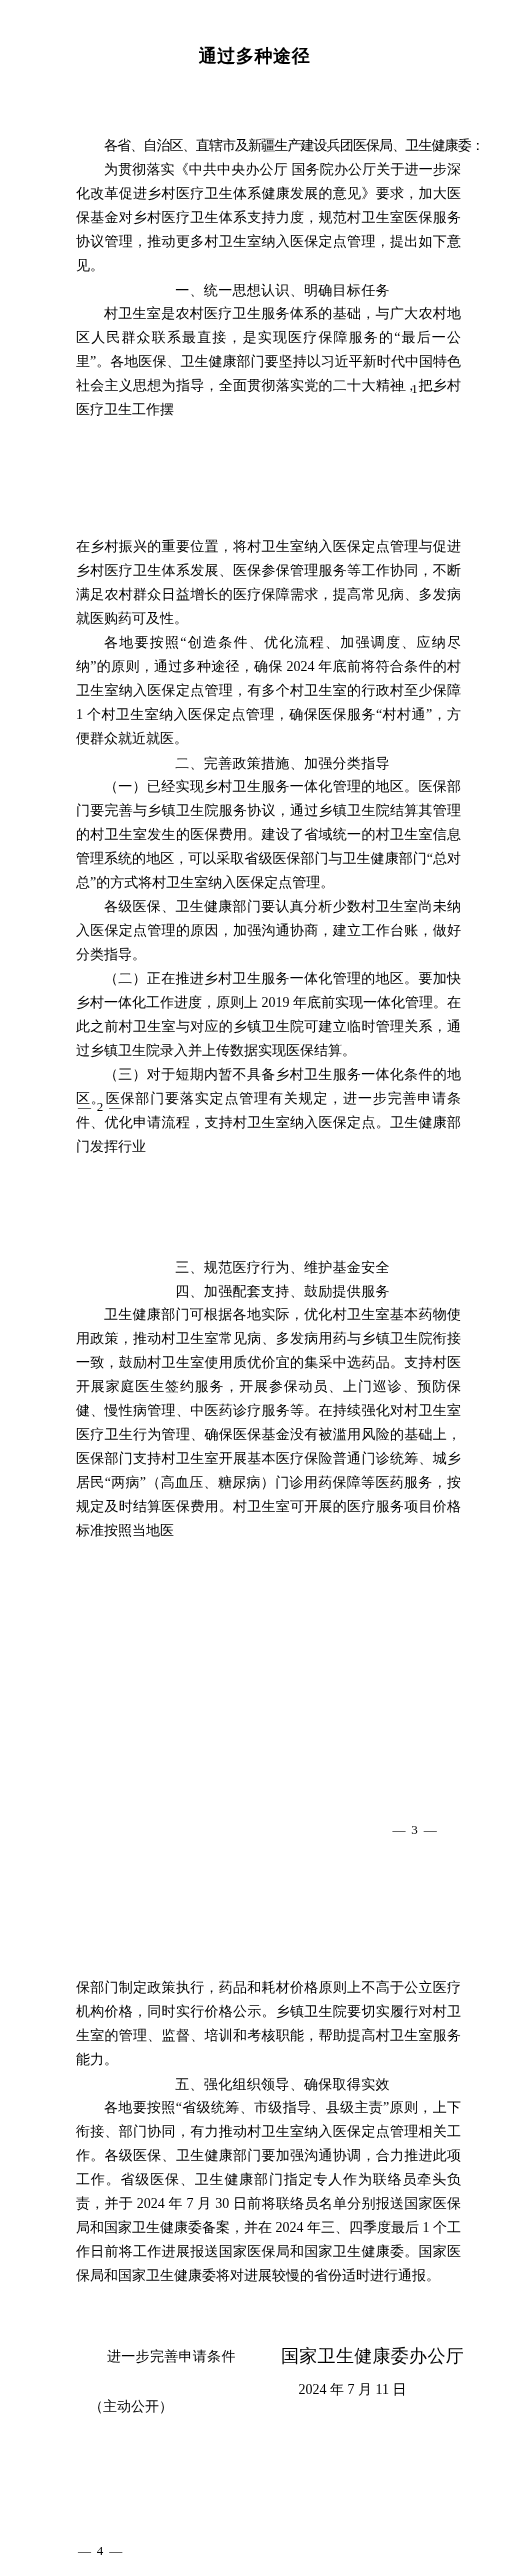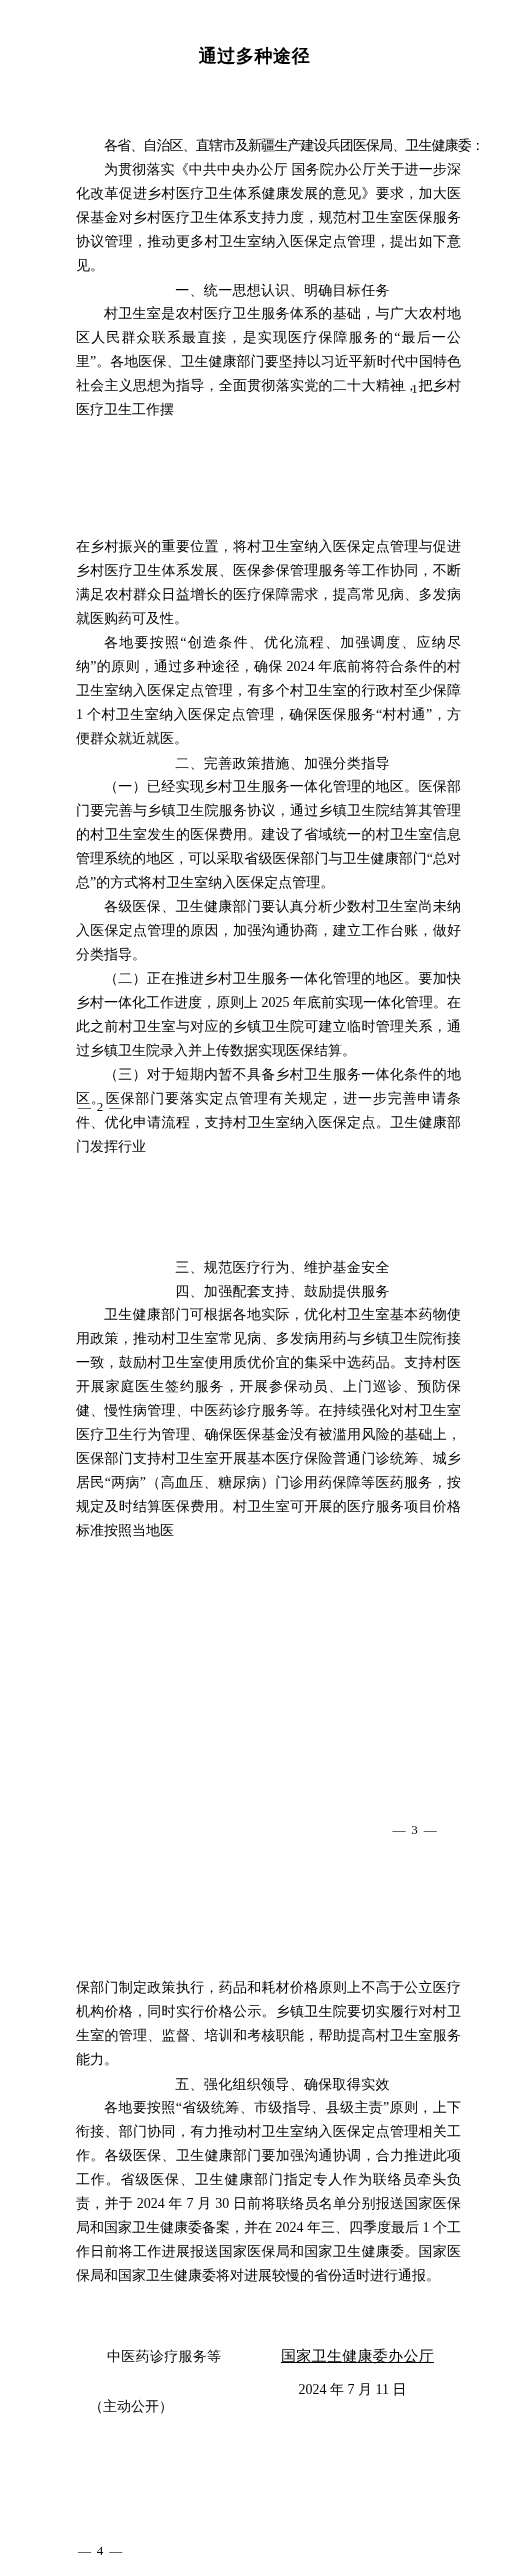--- a/index.html
+++ b/index.html
@@ -84,24 +84,23 @@
     left: 107px; top: 2347px;
     font-size: 14px; line-height: 19px;
     letter-spacing: 0.3px;
     white-space: nowrap;
   }
   .sig-org-right {
     position: absolute;
     left: 281px; top: 2347px;
     width: 143px;
     text-align: center;
-    font-size: 15px; line-height: 19px;
+    font-size: 18px; line-height: 19px;
     letter-spacing: 0.3px;
     white-space: nowrap;
-    text-decoration: underline;
   }
   .sig-date {
     position: absolute;
     left: 281px; top: 2380px;
     width: 143px;
     text-align: center;
     font-size: 14px; line-height: 19px;
     white-space: nowrap;
   }
   .sig-note {
@@ -127,39 +126,39 @@
     <p>村卫生室是农村医疗卫生服务体系的基础，与广大农村地区人民群众联系最直接，是实现医疗保障服务的“最后一公里”。各地医保、卫生健康部门要坚持以习近平新时代中国特色社会主义思想为指导，全面贯彻落实党的二十大精神，把乡村医疗卫生工作摆</p>
   </div>
   <div class="pagenum" id="pagenum-1">— 1 —</div>
 
   <div class="flow" id="flow-page2">
     <p class="continued">在乡村振兴的重要位置，将村卫生室纳入医保定点管理与促进乡村医疗卫生体系发展、医保参保管理服务等工作协同，不断满足农村群众日益增长的医疗保障需求，提高常见病、多发病就医购药可及性。</p>
     <p>各地要按照“创造条件、优化流程、加强调度、应纳尽纳”的原则，通过多种途径，确保 2024 年底前将符合条件的村卫生室纳入医保定点管理，有多个村卫生室的行政村至少保障 1 个村卫生室纳入医保定点管理，确保医保服务“村村通”，方便群众就近就医。</p>
     <h2>二、完善政策措施、加强分类指导</h2>
     <p>（一）已经实现乡村卫生服务一体化管理的地区。医保部门要完善与乡镇卫生院服务协议，通过乡镇卫生院结算其管理的村卫生室发生的医保费用。建设了省域统一的村卫生室信息管理系统的地区，可以采取省级医保部门与卫生健康部门“总对总”的方式将村卫生室纳入医保定点管理。</p>
     <p>各级医保、卫生健康部门要认真分析少数村卫生室尚未纳入医保定点管理的原因，加强沟通协商，建立工作台账，做好分类指导。</p>
-    <p>（二）正在推进乡村卫生服务一体化管理的地区。要加快乡村一体化工作进度，原则上 2025 年底前实现一体化管理。在此之前村卫生室与对应的乡镇卫生院可建立临时管理关系，通过乡镇卫生院录入并上传数据实现医保结算。</p>
+    <p>（二）正在推进乡村卫生服务一体化管理的地区。要加快乡村一体化工作进度，原则上 2019 年底前实现一体化管理。在此之前村卫生室与对应的乡镇卫生院可建立临时管理关系，通过乡镇卫生院录入并上传数据实现医保结算。</p>
     <p>（三）对于短期内暂不具备乡村卫生服务一体化条件的地区。医保部门要落实定点管理有关规定，进一步完善申请条件、优化申请流程，支持村卫生室纳入医保定点。卫生健康部门发挥行业</p>
   </div>
   <div class="pagenum" id="pagenum-2">— 2 —</div>
 
   <div class="flow" id="flow-page3">
     <h2>三、规范医疗行为、维护基金安全</h2>
     <h2>四、加强配套支持、鼓励提供服务</h2>
     <p>卫生健康部门可根据各地实际，优化村卫生室基本药物使用政策，推动村卫生室常见病、多发病用药与乡镇卫生院衔接一致，鼓励村卫生室使用质优价宜的集采中选药品。支持村医开展家庭医生签约服务，开展参保动员、上门巡诊、预防保健、慢性病管理、中医药诊疗服务等。在持续强化对村卫生室医疗卫生行为管理、确保医保基金没有被滥用风险的基础上，医保部门支持村卫生室开展基本医疗保险普通门诊统筹、城乡居民“两病”（高血压、糖尿病）门诊用药保障等医药服务，按规定及时结算医保费用。村卫生室可开展的医疗服务项目价格标准按照当地医</p>
   </div>
   <div class="pagenum" id="pagenum-3">— 3 —</div>
 
   <div class="flow" id="flow-page4">
     <p class="continued">保部门制定政策执行，药品和耗材价格原则上不高于公立医疗机构价格，同时实行价格公示。乡镇卫生院要切实履行对村卫生室的管理、监督、培训和考核职能，帮助提高村卫生室服务能力。</p>
     <h2>五、强化组织领导、确保取得实效</h2>
     <p>各地要按照“省级统筹、市级指导、县级主责”原则，上下衔接、部门协同，有力推动村卫生室纳入医保定点管理相关工作。各级医保、卫生健康部门要加强沟通协调，合力推进此项工作。省级医保、卫生健康部门指定专人作为联络员牵头负责，并于 2024 年 7 月 30 日前将联络员名单分别报送国家医保局和国家卫生健康委备案，并在 2024 年三、四季度最后 1 个工作日前将工作进展报送国家医保局和国家卫生健康委。国家医保局和国家卫生健康委将对进展较慢的省份适时进行通报。</p>
   </div>
 
-  <div class="sig-org-left">中医药诊疗服务等</div>
+  <div class="sig-org-left">进一步完善申请条件</div>
   <div class="sig-org-right">国家卫生健康委办公厅</div>
   <div class="sig-date">2024 年 7 月 11 日</div>
   <div class="sig-note">（主动公开）</div>
 
   <div class="pagenum" id="pagenum-4">— 4 —</div>
 
 </div>
 
 
 </body></html>

